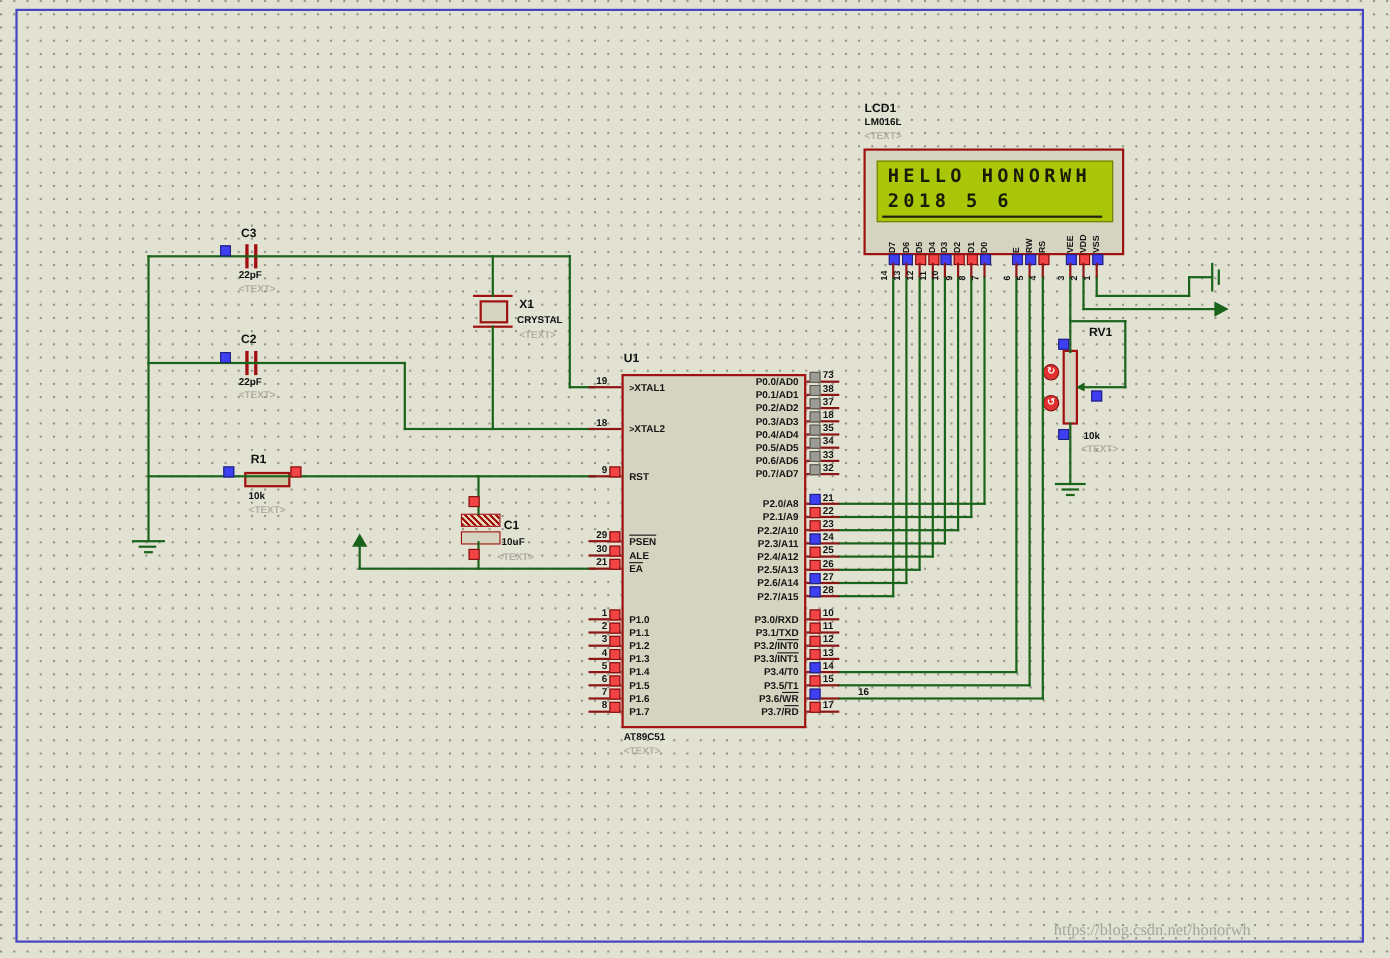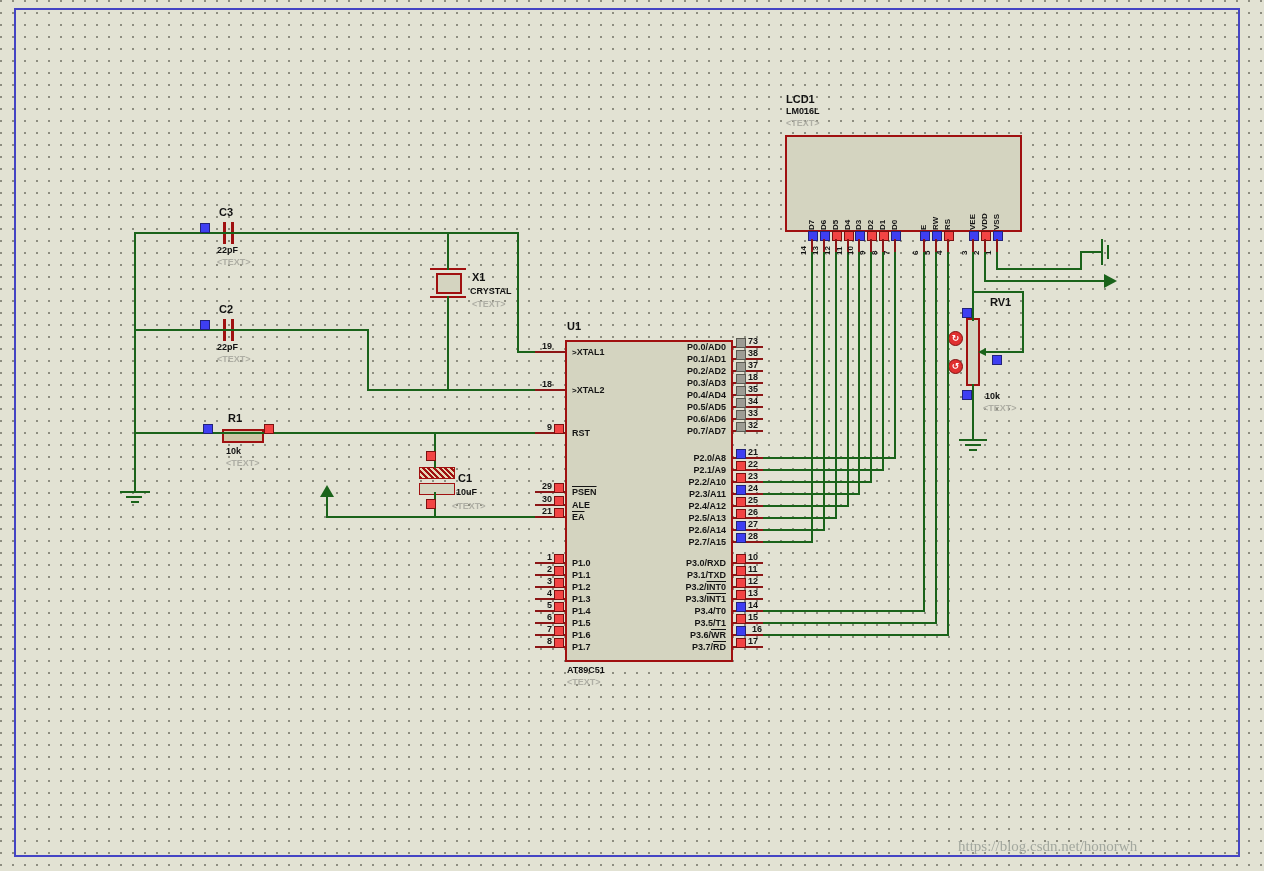--- a/index.html
+++ b/index.html
@@ -78,20 +78,25 @@
 
   <div class="tri-up" style="left:320px;top:485px;"></div>
   <div class="tri-right" style="left:1104px;top:274px;"></div>
 
   <div class="body-red" style="left:565px;top:340px;width:164px;height:318px;"></div>
   <div class="ref" style="left:567px;top:320px;">U1</div>
   <div class="val" style="left:567px;top:665px;">AT89C51</div>
   <div class="ph" style="left:567px;top:677px;">&lt;TEXT&gt;</div>
 
   <div class="body-red" style="left:785px;top:135px;width:233px;height:93px;"></div>
+  <div class="screen">
+    <div class="lcdline" style="top:3px;">HELLO HONORWH</div>
+    <div class="lcdline" style="top:26px;">2018 5 6</div>
+    <div style="position:absolute;left:4px;top:49px;width:200px;height:2px;background:#202010;"></div>
+  </div>
   <div class="ref" style="left:786px;top:93px;">LCD1</div>
   <div class="val" style="left:786px;top:106px;">LM016L</div>
   <div class="ph" style="left:786px;top:118px;">&lt;TEXT&gt;</div>
 
   <div class="body-red" style="left:966px;top:318px;width:10px;height:64px;"></div>
   <div class="tri-left" style="left:978px;top:348px;"></div>
   <div class="rvbtn" style="left:948px;top:331px;">↻</div>
   <div class="rvbtn" style="left:948px;top:359px;">↺</div>
   <div class="ref" style="left:990px;top:296px;text-align:right;">RV1</div>
   <div class="val" style="left:985px;top:391px;">10k</div>
@@ -299,21 +304,21 @@
     <div class="stub" style="left: 733px; top: 610px; width: 30px; height: 2px;"></div>
     <div class="sq blue" style="left: 736px; top: 602px;"></div>
     <div class="pnum" style="left: 748px; top: 600px;">14</div>
     <div class="pname" style="left: 598px; top: 606px; width: 128px; text-align: right;">P3.4/T0</div>
     <div class="stub" style="left: 733px; top: 622px; width: 30px; height: 2px;"></div>
     <div class="sq red" style="left: 736px; top: 614px;"></div>
     <div class="pnum" style="left: 748px; top: 612px;">15</div>
     <div class="pname" style="left: 598px; top: 618px; width: 128px; text-align: right;">P3.5/T1</div>
     <div class="stub" style="left: 733px; top: 634px; width: 30px; height: 2px;"></div>
     <div class="sq blue" style="left: 736px; top: 626px;"></div>
-    <div class="pnum" style="left: 752px; top: 624px;">16</div>
+    <div class="pnum" style="left: 780px; top: 624px;">16</div>
     <div class="pname" style="left: 598px; top: 630px; width: 128px; text-align: right;">P3.6/<span class="ov">WR</span></div>
     <div class="stub" style="left: 733px; top: 646px; width: 30px; height: 2px;"></div>
     <div class="sq red" style="left: 736px; top: 638px;"></div>
     <div class="pnum" style="left: 748px; top: 636px;">17</div>
     <div class="pname" style="left: 598px; top: 642px; width: 128px; text-align: right;">P3.7/<span class="ov">RD</span></div>
     <div class="pname rot" style="left: 797px; top: 210px; width: 30px; height: 10px;">D7</div>
     <div class="sq blue" style="left: 808px; top: 231px;"></div>
     <div class="stub" style="left: 811px; top: 239px; width: 2px; height: 13px;"></div>
     <div class="pnum rot" style="left: 792px; top: 238px; width: 24px; height: 10px;">14</div>
     <div class="pname rot" style="left: 809px; top: 210px; width: 30px; height: 10px;">D6</div>

